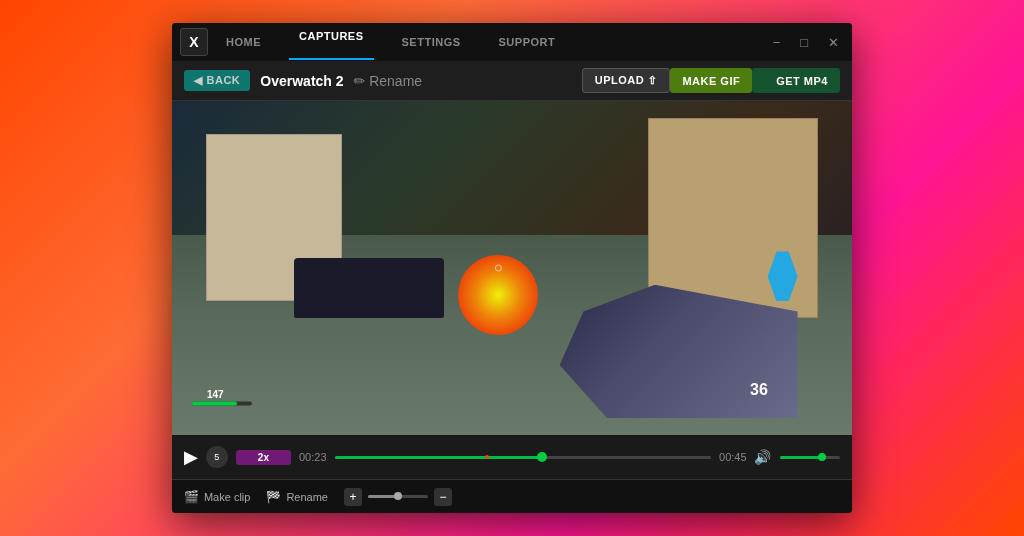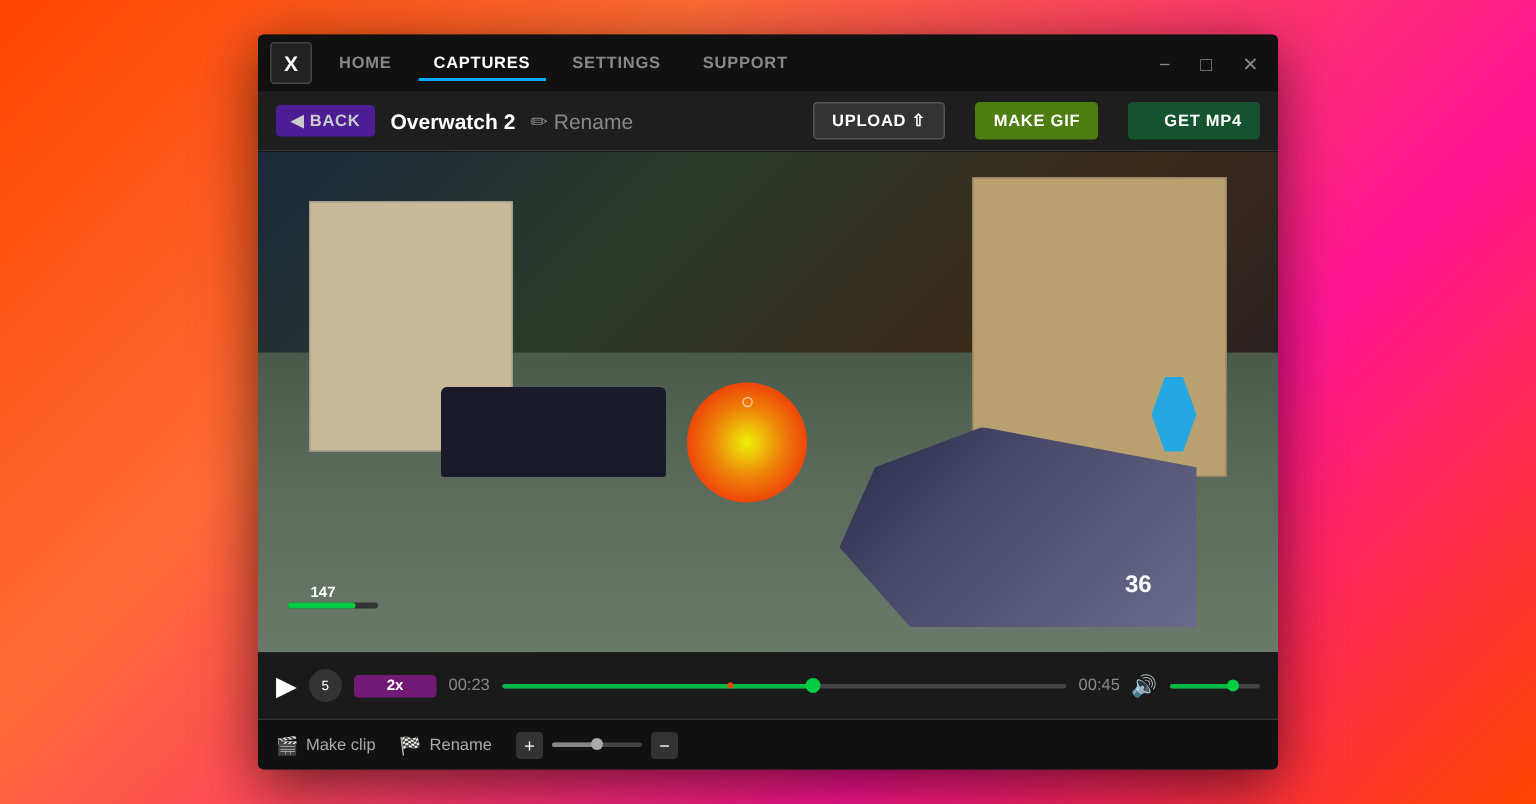--- a/index.html
+++ b/index.html
@@ -44,35 +44,35 @@
       color: #fff;
       font-weight: bold;
       font-size: 14px;
       margin-right: 8px;
       flex-shrink: 0;
     }
     .titlebar-nav {
       display: flex;
       align-items: center;
       flex: 1;
-      gap: 8px;
+      gap: 18px;
     }
     .nav-item {
       color: #888;
       font-size: 11px;
       font-weight: 600;
       padding: 6px 10px;
       cursor: pointer;
       text-transform: uppercase;
       letter-spacing: 0.5px;
     }
     .nav-item.active {
       color: #fff;
       border-bottom: 2px solid #00aaff;
-      padding-bottom: 4px;
+      padding-bottom: 16px;
     }
     .titlebar-controls {
       display: flex;
       align-items: center;
       gap: 10px;
       margin-left: auto;
     }
     .titlebar-controls span {
       color: #888;
       font-size: 13px;
@@ -84,21 +84,21 @@
       background: #1e1e1e;
       height: 40px;
       display: flex;
       align-items: center;
       padding: 0 12px;
       gap: 10px;
       flex-shrink: 0;
       border-bottom: 1px solid #333;
     }
     .back-btn {
-      background: #4c1d95;
+      background: #0f766e;
       color: #ccc;
       border: none;
       padding: 4px 10px;
       font-size: 11px;
       font-weight: 600;
       cursor: pointer;
       border-radius: 3px;
       display: flex;
       align-items: center;
       gap: 4px;
@@ -114,21 +114,21 @@
       color: #888;
       font-size: 14px;
       cursor: pointer;
       display: flex;
       align-items: center;
       gap: 3px;
     }
     .toolbar-actions {
       margin-left: auto;
       display: flex;
-      gap: 20px;
+      gap: 0;
     }
     .action-btn {
       border: none;
       padding: 5px 12px;
       font-size: 11px;
       font-weight: 700;
       cursor: pointer;
       border-radius: 3px;
       text-transform: uppercase;
       letter-spacing: 0.5px;

